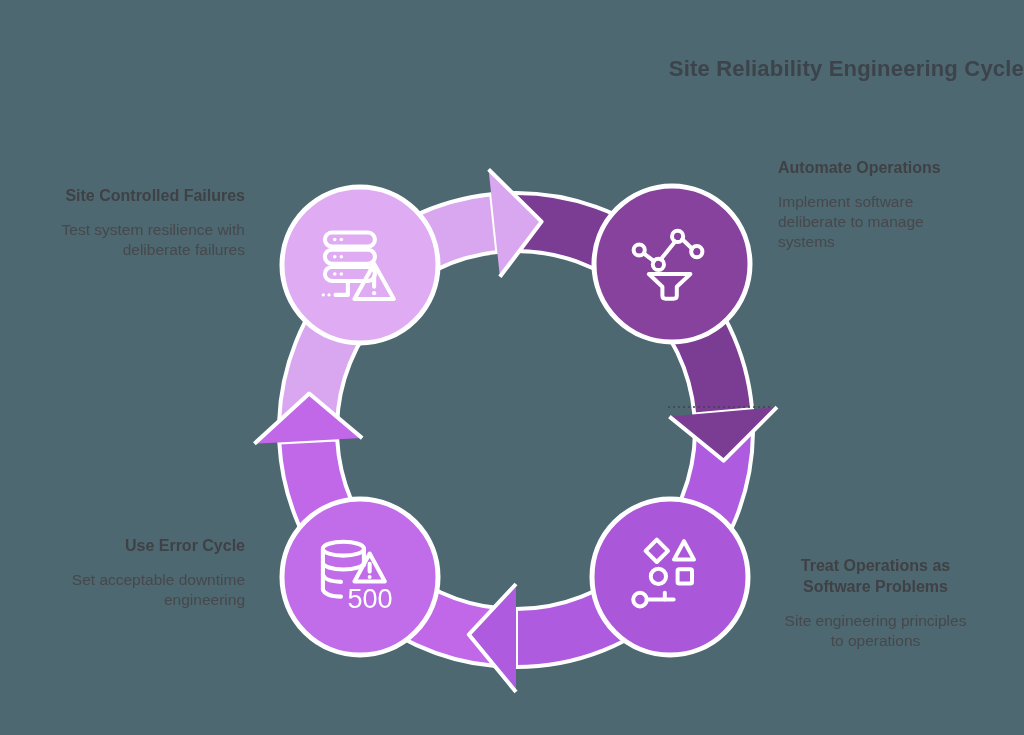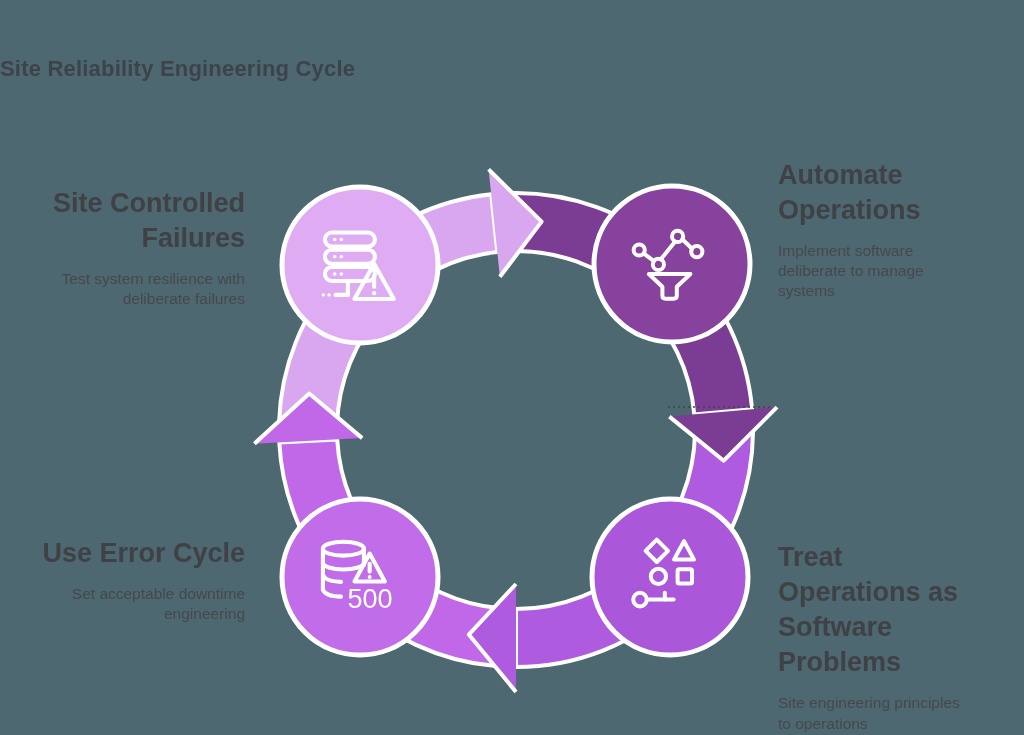--- a/index.html
+++ b/index.html
@@ -1,32 +1,32 @@
 <!DOCTYPE html>
 <html><head>
 <meta charset="utf-8">
 <style>
   html,body{margin:0;padding:0}
   .stage{position:relative;width:1024px;height:735px;background:#4d6871;
          font-family:"Liberation Sans",sans-serif;overflow:hidden}
-  .title{position:absolute;top:56px;left:0;width:100%;text-align:left;
+  .title{position:absolute;top:56px;left:0;width:100%;text-align:right;
          font-size:22px;font-weight:700;color:#3d434a;letter-spacing:.2px}
   .diagram{position:absolute;left:0;top:0}
   .band,.arrow{stroke:#ffffff;stroke-width:4;stroke-linejoin:round}
   .node{stroke:#ffffff;stroke-width:5}
   .guide{stroke:#3f464b;stroke-width:1.5;stroke-dasharray:2 3;fill:none}
   .icon{stroke:#ffffff;stroke-width:5;fill:none;stroke-linecap:round;stroke-linejoin:round}
   .icon .dot{fill:#ffffff;stroke:none}
   .icon .txt{fill:#ffffff;stroke:none;font-family:"Liberation Sans",sans-serif;font-weight:400}
   .label{position:absolute;color:#3f4145}
-  .label h3{margin:0;font-size:27px;font-weight:700;line-height:1.3;color:#3f4145}
+  .label h3{margin:0;font-size:16px;font-weight:700;line-height:1.3;color:#3f4145}
   .label p{margin:13px 0 0;font-size:15.5px;line-height:1.3;color:#46484c}
   .tl{left:30px;top:186px;width:215px;text-align:right}
   .tr{left:778px;top:158px;width:195px;text-align:left}
-  .br{left:778px;top:540px;width:195px;text-align:left}
+  .br{left:778px;top:556px;width:195px;text-align:center}
   .bl{left:10px;top:536px;width:235px;text-align:right}
 </style>
 </head>
 <body>
 
 <div class="stage" style="background: rgb(77, 104, 113);">
 
   <div class="title">Site Reliability Engineering Cycle</div>
 
   <svg class="diagram" width="1024" height="735" viewBox="0 0 1024 735">

